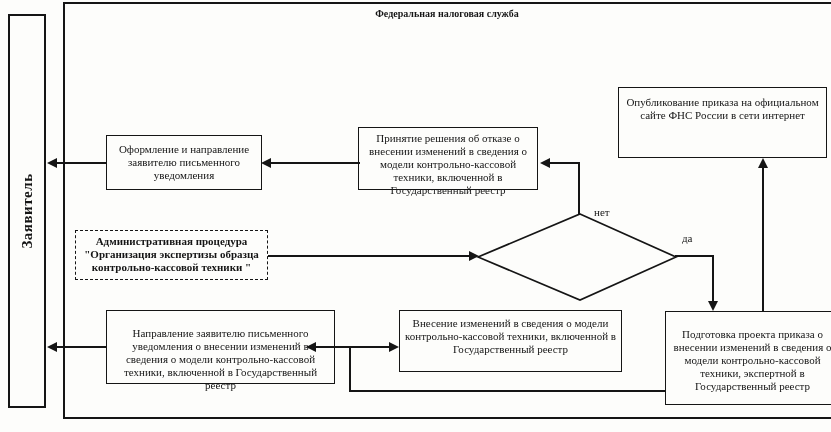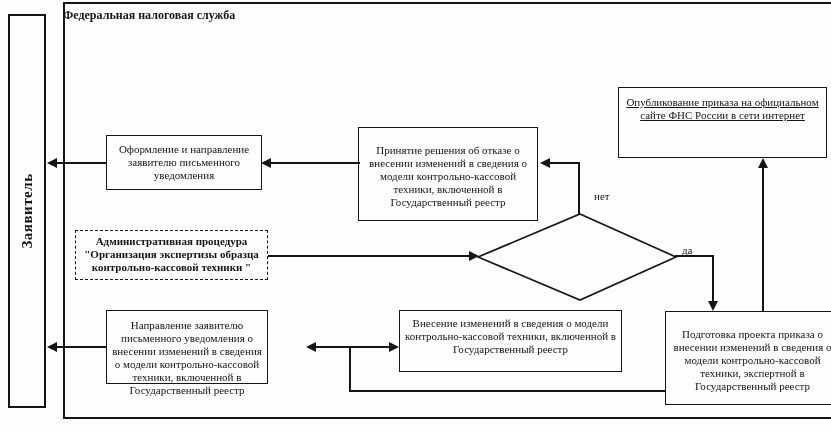--- a/index.html
+++ b/index.html
@@ -12,22 +12,22 @@
   .stage{position:absolute;left:0;top:0;width:831px;height:432px;overflow:hidden;}
   .box{position:absolute;border:1.6px solid #151515;background:transparent;
        box-sizing:border-box;text-align:center;font-size:11px;line-height:1.18;}
   .lane{position:absolute;left:8px;top:14px;width:38px;height:394px;
         border:2px solid #151515;box-sizing:border-box;background:#fdfdfb;}
   .lane span{position:absolute;left:50%;top:50%;
         transform:translate(-50%,-50%) rotate(-90deg);white-space:nowrap;
         font-weight:bold;font-size:15px;letter-spacing:.5px;}
   .frame{position:absolute;left:63px;top:2px;width:790px;height:417px;
         border:2px solid #151515;box-sizing:border-box;}
-  .title{position:absolute;left:63px;top:8px;width:768px;
-        font-weight:bold;font-size:12px;}
+  .title{position:absolute;left:63px;top:8px;width:768px;text-align:center;
+        font-weight:bold;font-size:10px;}
   .dashedbox{border:1.6px dashed #151515;font-weight:bold;}
   .ln{position:absolute;background:#151515;}
   .ah{position:absolute;width:0;height:0;}
   .ah-left{border-top:5px solid transparent;border-bottom:5px solid transparent;border-right:10px solid #151515;}
   .ah-right{border-top:5px solid transparent;border-bottom:5px solid transparent;border-left:10px solid #151515;}
   .ah-up{border-left:5px solid transparent;border-right:5px solid transparent;border-bottom:10px solid #151515;}
   .ah-down{border-left:5px solid transparent;border-right:5px solid transparent;border-top:10px solid #151515;}
   .edge-label{position:absolute;font-size:11px;}
   .diamond-svg{position:absolute;left:476px;top:212px;}
   .diamond-text{position:absolute;left:520px;top:223px;width:114px;
@@ -42,50 +42,50 @@
     <span>Заявитель</span>
   </div>
 
   <div class="frame"></div>
   <div class="title">Федеральная налоговая служба</div>
 
   <div class="box" style="left:106px;top:135px;width:156px;height:55px;padding:7px 4px 0;">
     <span>Оформление и направление заявителю письменного уведомления</span>
   </div>
 
-  <div class="box" style="left:358px;top:127px;width:180px;height:94px;padding:16px 3px 0;">
+  <div class="box" style="left:358px;top:127px;width:180px;height:63px;padding:4px 3px 0;">
     <span>Принятие решения об отказе о внесении изменений в сведения о модели контрольно-кассовой техники, включенной в Государственный реестр</span>
   </div>
 
-  <div class="box" style="left:618px;top:87px;width:209px;height:71px;padding:8px 6px 0;text-decoration:underline;">
+  <div class="box" style="left:618px;top:87px;width:209px;height:71px;padding:8px 6px 0;">
     <span>Опубликование приказа на официальном сайте ФНС России в сети интернет</span>
   </div>
 
   <div class="box dashedbox" style="left:75px;top:230px;width:193px;height:50px;padding:4px 3px 0;">
     <span>Административная процедура "Организация экспертизы образца контрольно-кассовой техники "</span>
   </div>
 
-  <div class="box" style="left:106px;top:310px;width:162px;height:74px;padding:8px 3px 0;">
+  <div class="box" style="left:106px;top:310px;width:229px;height:74px;padding:16px 3px 0;">
     <span>Направление заявителю письменного уведомления о внесении изменений в сведения о модели контрольно-кассовой техники, включенной в Государственный реестр</span>
   </div>
 
   <div class="box" style="left:399px;top:310px;width:223px;height:62px;padding:6px 4px 0;">
     <span>Внесение изменений в сведения о модели контрольно-кассовой техники, включенной в Государственный реестр</span>
   </div>
 
   <div class="box" style="left:665px;top:311px;width:175px;height:94px;padding:16px 5px 0;">
     <span>Подготовка проекта приказа о внесении изменений в сведения о модели контрольно-кассовой техники, экспертной в Государственный реестр</span>
   </div>
 
   <svg class="diamond-svg" width="202" height="90">
     <polygon points="104,2 200,45 104,88 2,45" fill="#fdfdfb" stroke="#151515" stroke-width="1.7"></polygon>
   </svg>
 
-  <div class="edge-label" style="left:594px;top:190px;text-align:center;">нет</div>
-  <div class="edge-label" style="left:682px;top:244px;">да</div>
+  <div class="edge-label" style="left:594px;top:206px;text-align:center;">нет</div>
+  <div class="edge-label" style="left:682px;top:232px;">да</div>
 
   <div class="ln" style="left:270px;top:162px;width:90px;height:2px;"></div>
   <div class="ah ah-left" style="left:261px;top:158px;"></div>
 
   <div class="ln" style="left:56px;top:162px;width:51px;height:2px;"></div>
   <div class="ah ah-left" style="left:47px;top:158px;"></div>
 
   <div class="ln" style="left:578px;top:163px;width:2px;height:51px;"></div>
   <div class="ln" style="left:550px;top:162px;width:30px;height:2px;"></div>
   <div class="ah ah-left" style="left:540px;top:158px;"></div>

